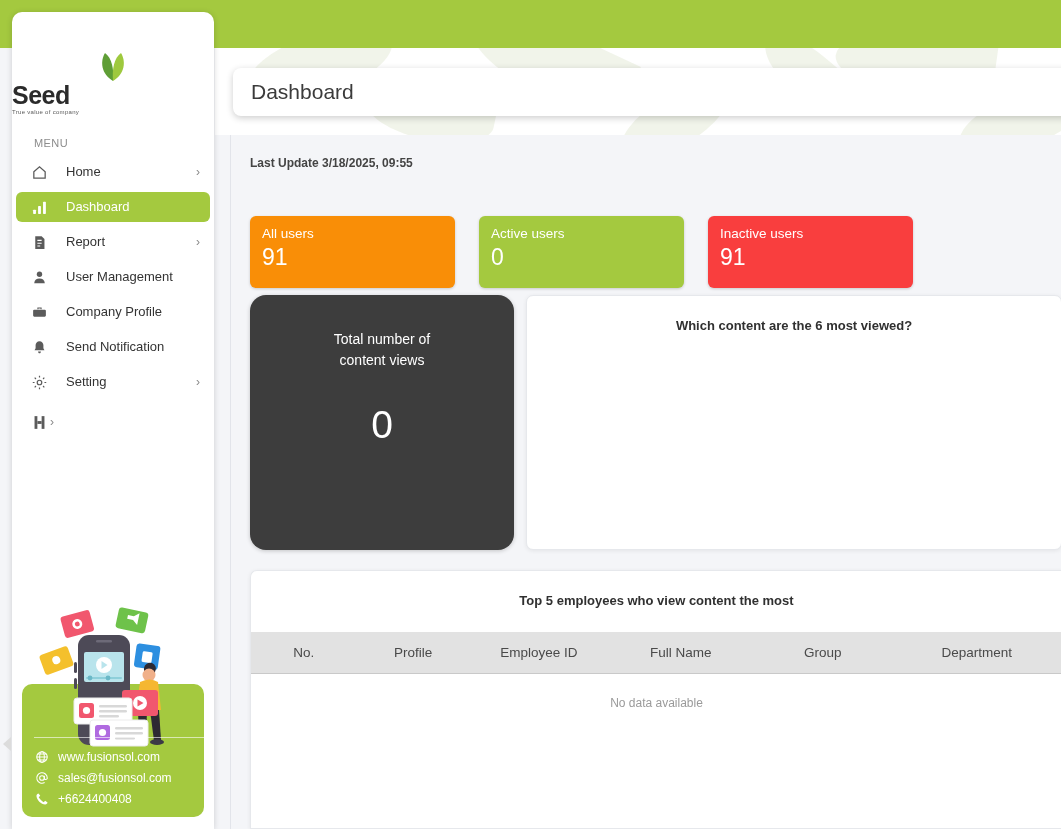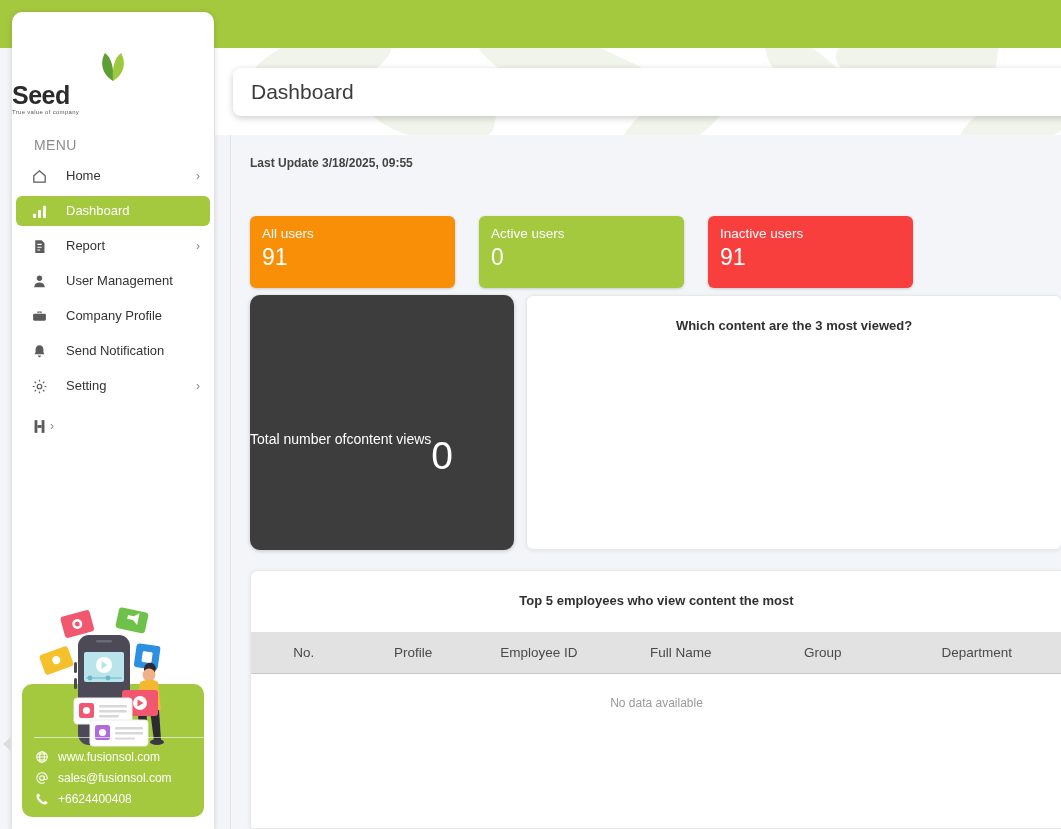--- a/index.html
+++ b/index.html
@@ -79,23 +79,23 @@
     box-shadow: 0 1px 3px rgba(0,0,0,.18);
   }
   .stat .lbl { font-size: 13.5px; line-height: 17px; }
   .stat .val { font-size: 23px; line-height: 30px; font-weight: 400; }
 
   
   .mid-row { position: absolute; top: 160px; left: 19px; display: flex; gap: 12px; }
   .dark-card {
     width: 264px; height: 255px;
     background: #3d3d3d;
-    border-radius: 10px;
+    border-radius: 16px;
     color: #fff;
-    display: flex; flex-direction: row; align-items: center;
+    display: flex; flex-direction: column; align-items: center;
     padding-top: 34px;
     box-shadow: 0 1px 4px rgba(0,0,0,.2);
   }
   .dark-card .cap { font-size: 14px; line-height: 21px; text-align: center; }
   .dark-card .num { font-size: 39px; margin-top: 32px; font-weight: 300; }
 
   .chart-card {
     width: 536px; height: 255px;
     background: #fff;
     border-radius: 7px;
@@ -144,21 +144,21 @@
     z-index: 5;
     overflow: hidden;
   }
   .logo { padding-top: 32px; text-align: left; margin-top: 8px; }
   .logo svg { display: block; margin: 0 auto; }
   .logo .word { font-size: 25px; font-weight: bold; color: #2b2b2b; letter-spacing: -.5px; line-height: 26px; }
   .logo .tag { font-size: 6px; color: #5a5a5a; letter-spacing: .3px; margin-top: 1px; }
 
   .menu-hdr {
     margin: 22px 0 8px 22px;
-    font-size: 14px; color: #8c8c8c; letter-spacing: .4px;
+    font-size: 11px; color: #8c8c8c; letter-spacing: .4px;
   }
   .nav-item {
     display: flex; align-items: center;
     height: 30px; margin: 0 4px 5px 4px;
     border-radius: 6px;
     padding: 0 10px 0 12px;
     cursor: pointer;
   }
   .nav-item.active { background: #a4c93f; }
   .nav-item .ic {
@@ -240,21 +240,21 @@
   </div>
 
   <div class="mid-row">
     <div class="dark-card">
       <div class="cap">Total number of</div>
       <div class="cap">content views</div>
       <div class="num">0</div>
     </div>
 
     <div class="chart-card">
-      <div class="ttl">Which content are the 3 most viewed?</div>
+      <div class="ttl">Which content are the 6 most viewed?</div>
       <div></div>
     </div>
   </div>
 
   <div class="table-card">
     <div class="ttl">Top 5 employees who view content the most</div>
     <table>
       <thead>
         <tr>
           <th style="width:13%">No.</th>

